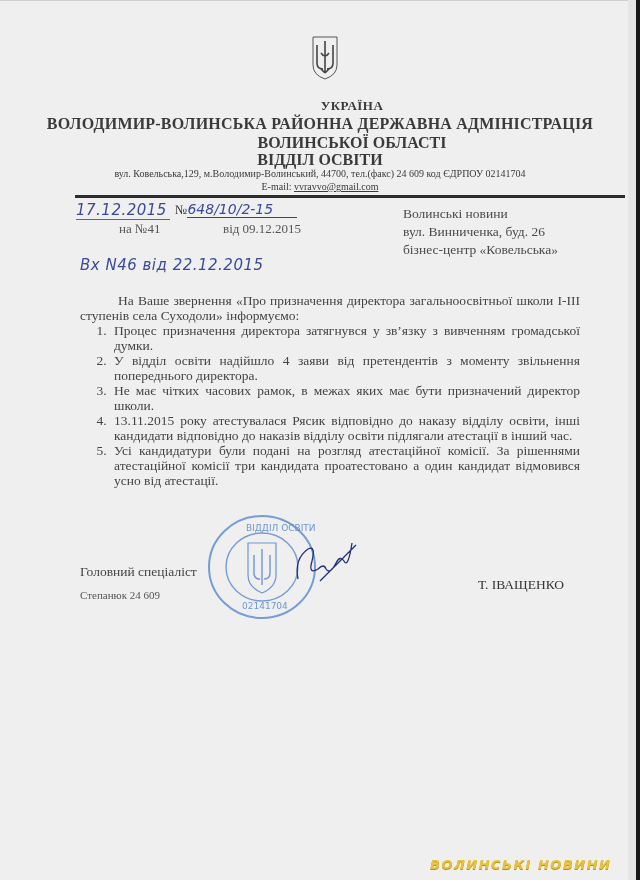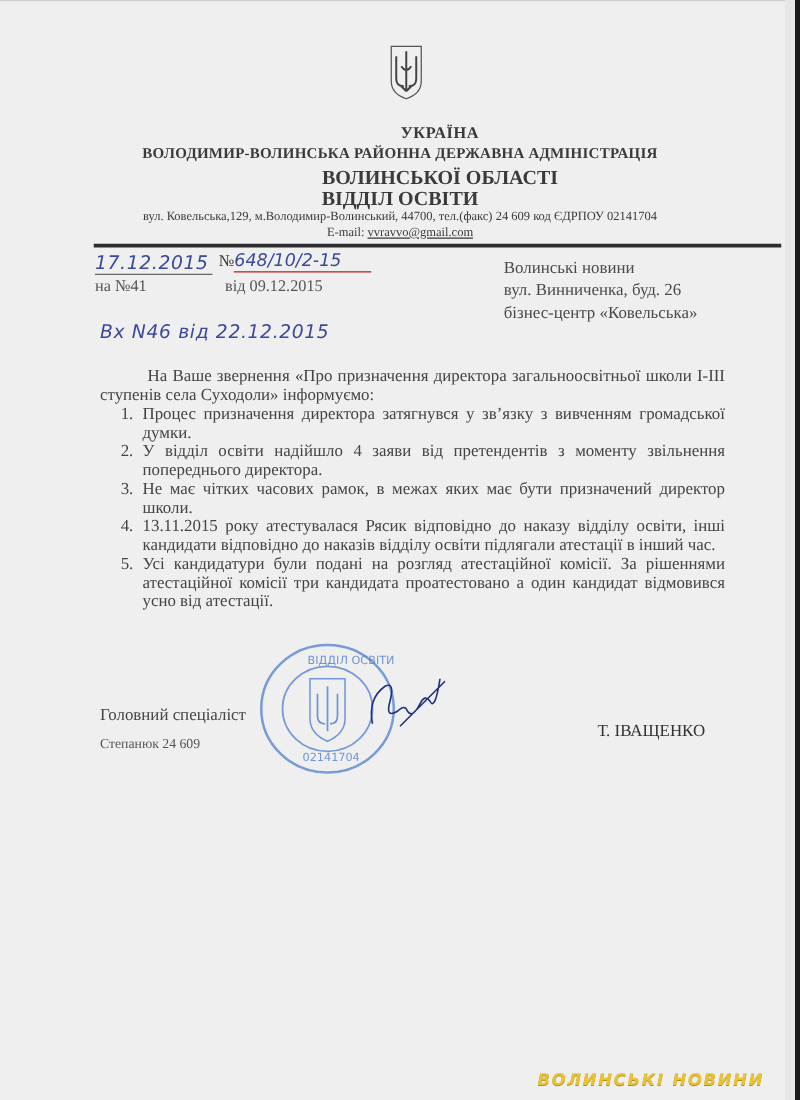--- a/index.html
+++ b/index.html
@@ -17,21 +17,21 @@
     }
     .right-edge {
       position: absolute; left: 628px; top: 0; width: 12px; height: 880px;
       background: linear-gradient(to right, #e6e6e6 0, #e6e6e6 8px, #1a1a1a 8px, #1a1a1a 12px);
     }
     .emblem {
       position: absolute; left: 311px; top: 34px; width: 28px; height: 46px;
     }
     .hdr { position: absolute; left: 0; width: 640px; text-align: center; }
     .country { top: 97px; font-size: 13px; font-weight: bold; letter-spacing: 0.5px; padding-left: 32px; }
-    .admin { top: 114px; font-size: 12px; font-weight: bold; letter-spacing: 0.2px; left: 20px; }
+    .admin { top: 114px; font-size: 16px; font-weight: bold; letter-spacing: 0.2px; left: 20px; }
     .region { top: 133px; font-size: 16px; font-weight: bold; margin-left: 32px; }
     .dept { top: 150px; font-size: 16px; font-weight: bold; }
     .addr { top: 167px; font-size: 10px; }
     .email { top: 180px; font-size: 10px; }
     .email u { text-decoration: underline; }
     .rule {
       position: absolute; left: 75px; top: 194px; width: 550px; height: 3px;
       background: #2d2d2d;
     }
     .hand {
@@ -41,21 +41,21 @@
     .date-line {
       position: absolute; left: 76px; top: 200px; font-size: 15px;
       border-bottom: 1px solid #666; width: 94px; letter-spacing: 0.5px;
     }
     .no-line {
       position: absolute; left: 175px; top: 200px; font-size: 13px;
     }
     .no-line .num {
       display: inline-block; border-bottom: 1px solid #b91c1c; width: 110px; font-size: 14px;
     }
-    .ref { position: absolute; top: 220px; font-size: 13px; color: #555; }
+    .ref { position: absolute; top: 220px; font-size: 13px; color: #555; margin-left: 43px; }
     .ref1 { left: 76px; }
     .ref2 { left: 180px; }
     .recipient { position: absolute; left: 403px; top: 204px; font-size: 13.5px; line-height: 18px; color: #4a4a4a; }
     .incoming { position: absolute; left: 80px; top: 255px; font-size: 15px; letter-spacing: 0.5px; }
     .body-text {
       position: absolute; left: 80px; top: 292px; width: 500px;
       font-size: 13.5px; line-height: 15px; color: #444; text-align: justify;
     }
     .intro { text-indent: 38px; margin: 0; }
     ol { margin: 0; padding-left: 30px; }

